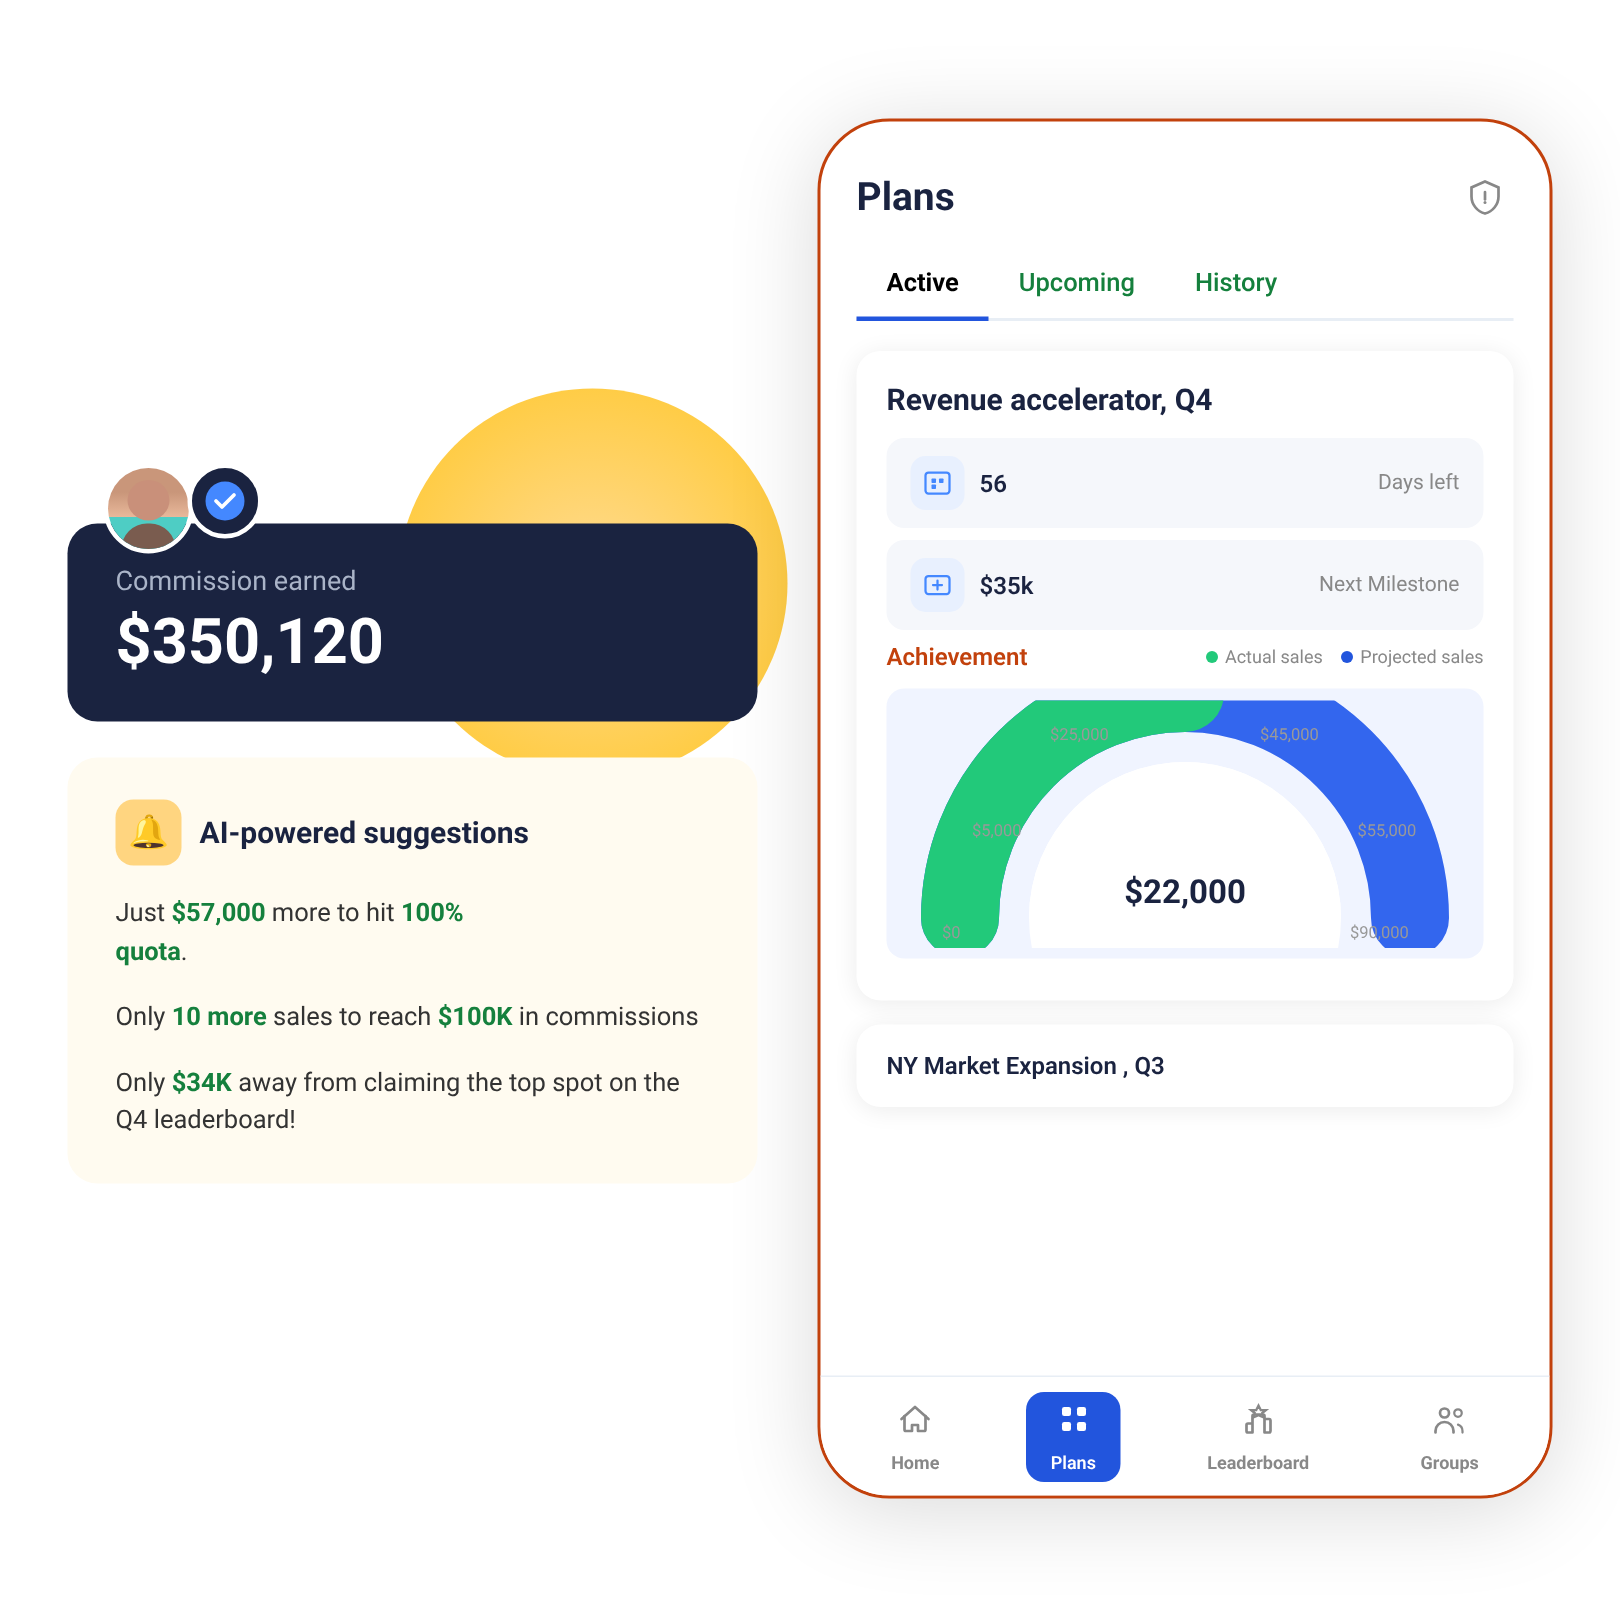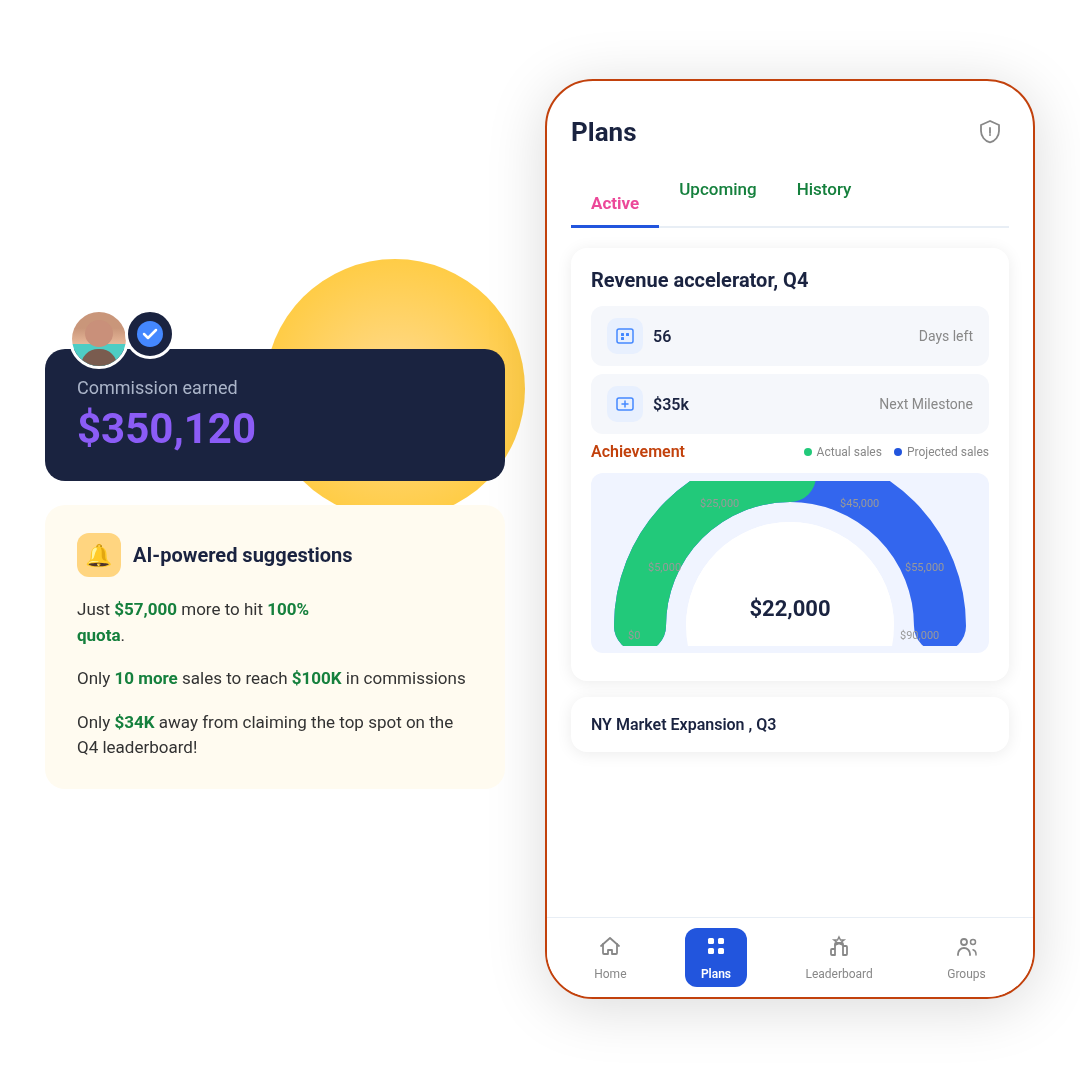--- a/index.html
+++ b/index.html
@@ -112,21 +112,21 @@
       height: 28px;
     }
     .commission-label {
       font-size: 18px;
       color: #aab4c8;
       margin-bottom: 6px;
     }
     .commission-amount {
       font-size: 42px;
       font-weight: 700;
-      color: #8b5cf6;
+      color: #ffffff;
     }
 
     
     .ai-card {
       background: #fffbf0;
       border-radius: 20px;
       padding: 28px 32px;
       z-index: 1;
     }
     .ai-header {
@@ -216,24 +216,23 @@
       padding: 8px 20px 12px 20px;
       font-size: 17px;
       font-weight: 500;
       color: #15803d;
       cursor: pointer;
       position: relative;
       border-bottom: 3px solid transparent;
       margin-bottom: -2px;
     }
     .tab.active {
-      color: #ec4899;
+      color: #000000;
       font-weight: 700;
       border-bottom: 3px solid #2255dd;
-      margin-top: 14px;
     }
 
     
     .plan-card {
       background: white;
       border-radius: 16px;
       box-shadow: 0 2px 16px rgba(0,0,0,0.08);
       padding: 20px;
       margin-bottom: 16px;
     }
@@ -361,20 +360,21 @@
     .nav-icon {
       font-size: 22px;
       color: #888;
     }
     .nav-item.active .nav-icon {
       color: white;
     }
     .nav-label {
       font-size: 12px;
       color: #888;
+      font-weight: bold;
     }
     .nav-item.active .nav-label {
       color: white;
       font-weight: 600;
     }
   </style>
 </head>
 <body>
 
 <div class="main-container">

